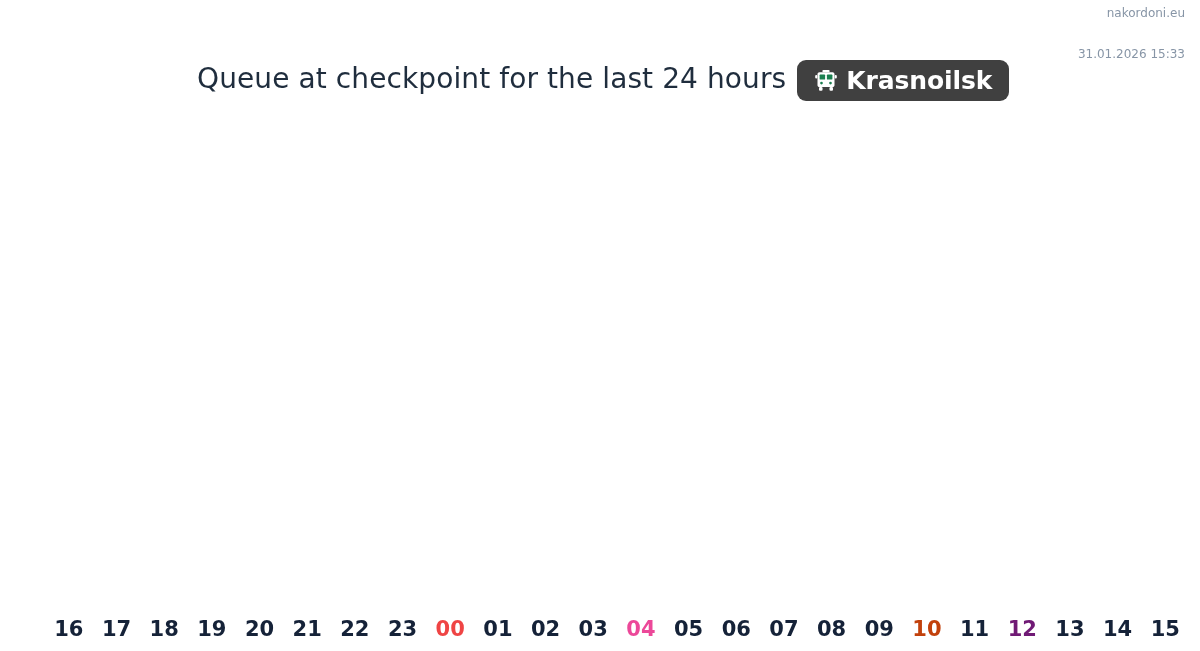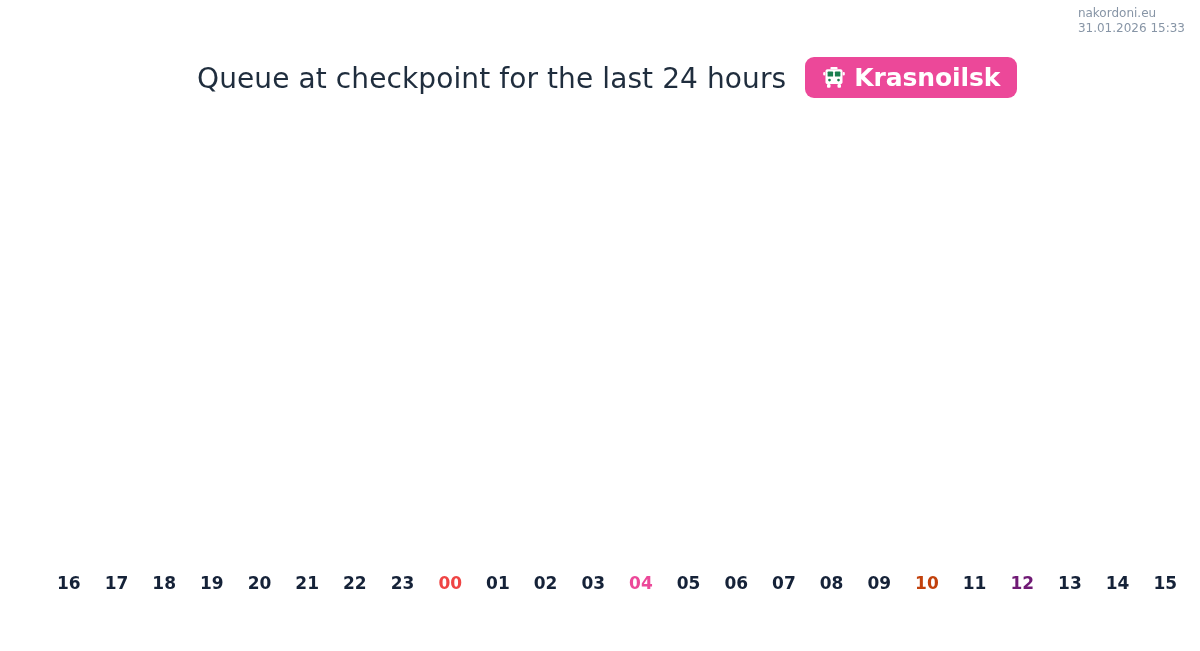--- a/index.html
+++ b/index.html
@@ -14,53 +14,54 @@
     overflow: hidden;
     font-family: "DejaVu Sans", "Liberation Sans", sans-serif;
     -webkit-font-smoothing: antialiased;
   }
 
   
   .meta {
     position: absolute;
     top: 6px;
     right: 15px;
+    text-align: right;
     line-height: 15px;
     color: #8795a6;
     font-size: 12px;
     font-family: "DejaVu Sans", "Liberation Sans", sans-serif;
   }
   .meta .site { display: block; }
-  .meta .stamp { display: block; }
+  .meta .stamp { display: block; margin-top: 26px; }
 
   
   .headline {
     position: absolute;
     left: 197px;
     top: 57px;
     height: 44px;
     display: flex;
-    align-items: flex-start;
-    gap: 19px;
+    align-items: flex-end;
+    gap: 11px;
     white-space: nowrap;
   }
   .headline-title {
     font-size: 28px;
     font-weight: 400;
     color: #1f2d3d;
     letter-spacing: 0.1px;
     line-height: 44px;
   }
 
   
   .badge {
     display: inline-flex;
     align-items: center;
     gap: 8px;
-    background: #ec4899;
+    background: #404040;
     color: #ffffff;
     border-radius: 9px;
     padding: 0 17px;
     height: 41px;
     box-sizing: border-box;
   }
   .badge-icon {
     display: inline-flex;
     align-items: center;
     justify-content: center;
@@ -106,25 +107,26 @@
     position: absolute;
     left: 45px;
     top: 570px;
     right: 11px;
     height: 26px;
     display: flex;
   }
   .x-tick {
     flex: 1 1 0;
     text-align: center;
-    font-size: 17px;
+    font-size: 21px;
     font-weight: 700;
     color: #152238;
     line-height: 26px;
     font-family: "DejaVu Sans", "Liberation Sans", sans-serif;
+    margin-top: 46px;
   }
 </style>
 </head>
 <body>
 
 <div class="meta">
   <span class="site">nakordoni.eu</span>
   <span class="stamp">31.01.2026 15:33</span>
 </div>
 

